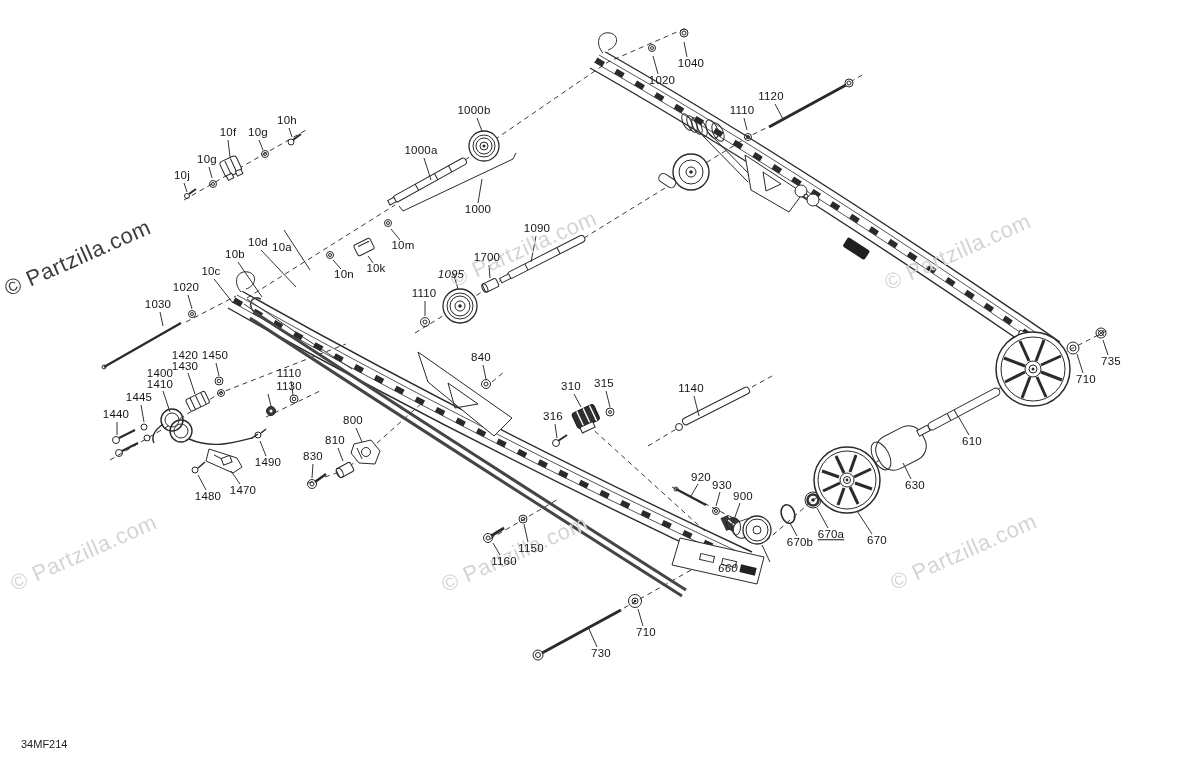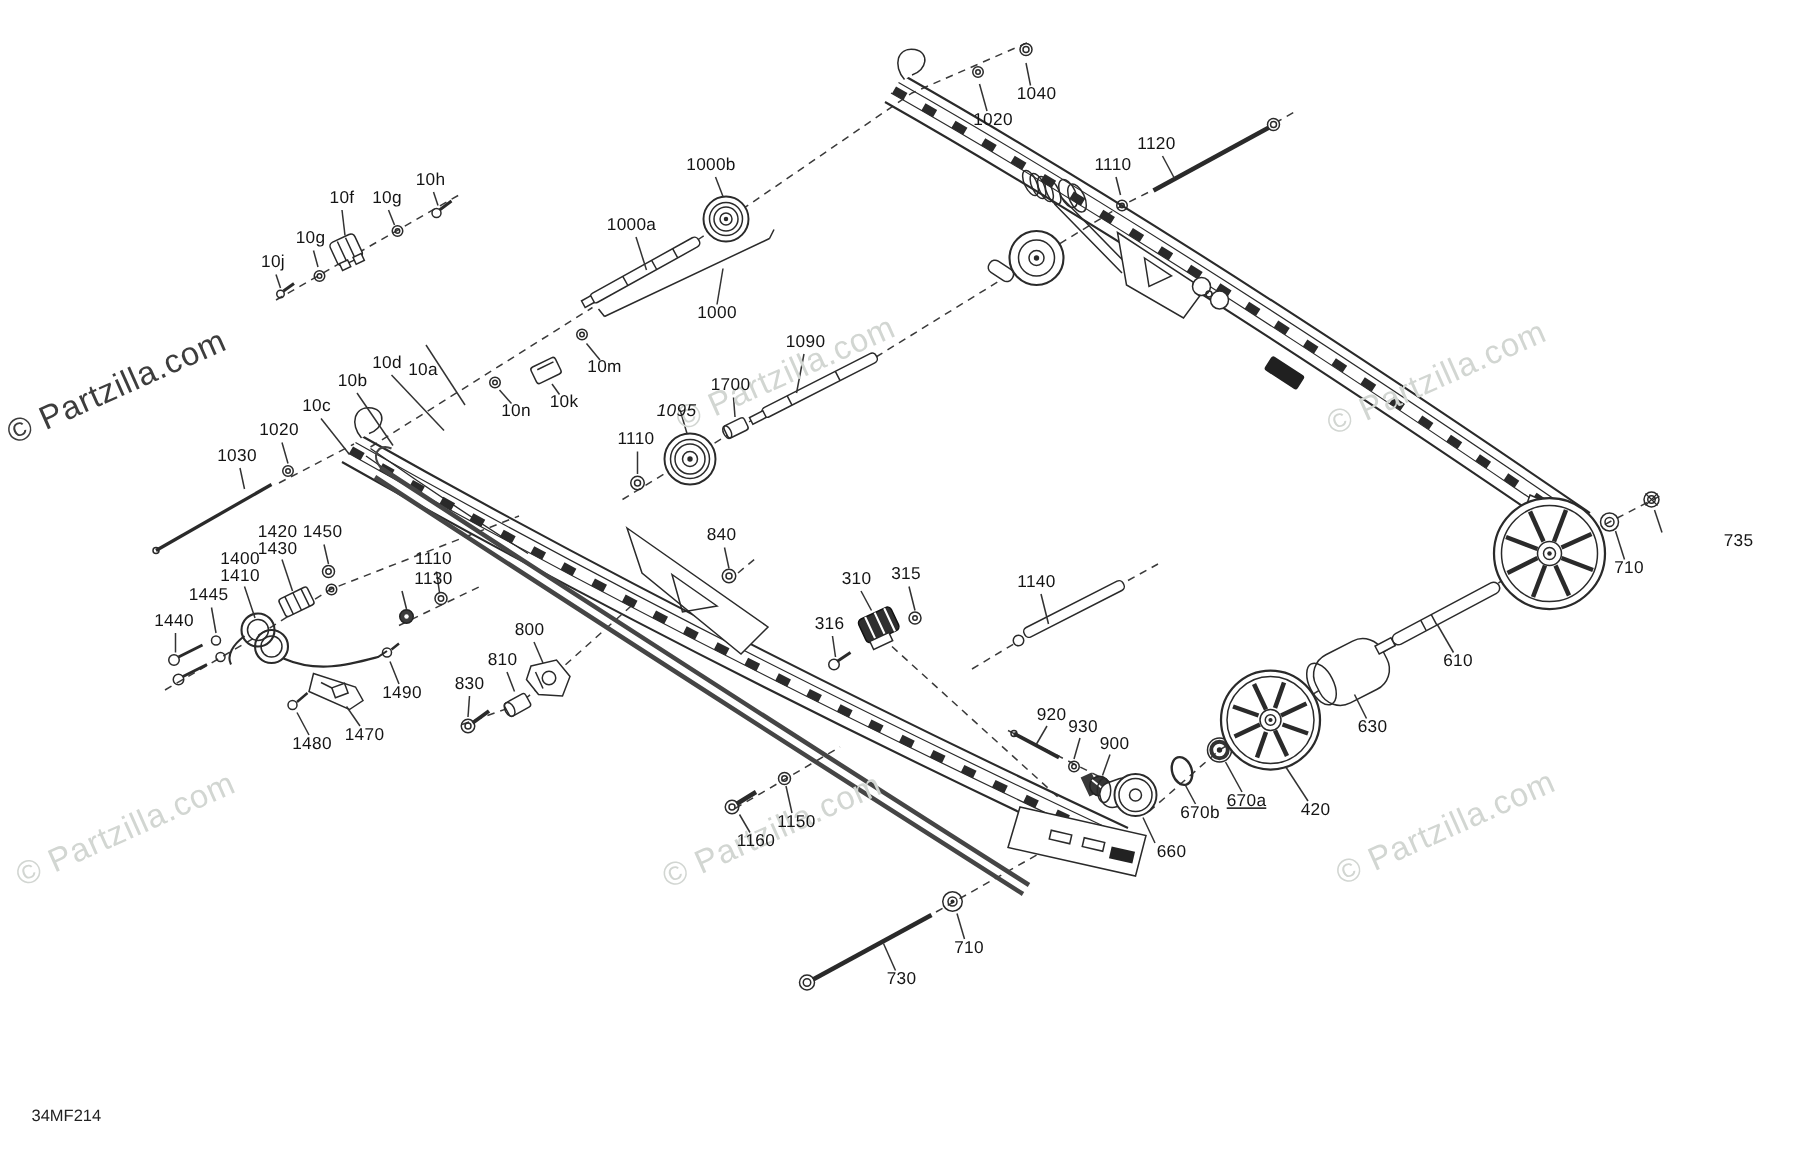--- a/index.html
+++ b/index.html
@@ -414,26 +414,26 @@
       <span class="part-label" style="left: 335px; top: 441px; color: rgb(20, 20, 20);">810</span>
       <span class="part-label" style="left: 313px; top: 457px; color: rgb(20, 20, 20);">830</span>
       <span class="part-label" style="left: 268px; top: 463px; color: rgb(20, 20, 20);">1490</span>
       <span class="part-label" style="left: 208px; top: 497px; color: rgb(20, 20, 20);">1480</span>
       <span class="part-label" style="left: 243px; top: 491px; color: rgb(20, 20, 20);">1470</span>
       <span class="part-label" style="left: 701px; top: 478px; color: rgb(20, 20, 20); text-align: center;">920</span>
       <span class="part-label" style="left: 722px; top: 486px; color: rgb(20, 20, 20);">930</span>
       <span class="part-label" style="left: 743px; top: 497px; color: rgb(20, 20, 20);">900</span>
       <span class="part-label" style="left: 800px; top: 543px; color: rgb(20, 20, 20);">670b</span>
       <span class="part-label" style="left: 831px; top: 535px; color: rgb(20, 20, 20); text-decoration: underline;">670a</span>
-      <span class="part-label" style="left: 877px; top: 541px; color: rgb(20, 20, 20);">420</span>
-      <span class="part-label" style="left: 781px; top: 569px; color: rgb(20, 20, 20);">660</span>
+      <span class="part-label" style="left: 877px; top: 541px; color: rgb(20, 20, 20);">670</span>
+      <span class="part-label" style="left: 728px; top: 569px; color: rgb(20, 20, 20); font-style: italic;">660</span>
       <span class="part-label" style="left: 915px; top: 486px; color: rgb(20, 20, 20);">630</span>
       <span class="part-label" style="left: 972px; top: 442px; color: rgb(20, 20, 20);">610</span>
       <span class="part-label" style="left: 1086px; top: 380px; color: rgb(20, 20, 20);">710</span>
-      <span class="part-label" style="left: 1111px; top: 362px; color: rgb(20, 20, 20); margin-left: 48px;">735</span>
+      <span class="part-label" style="left: 1111px; top: 362px; color: rgb(20, 20, 20);">735</span>
       <span class="part-label" style="left: 531px; top: 549px; color: rgb(20, 20, 20);">1150</span>
       <span class="part-label" style="left: 504px; top: 562px; color: rgb(20, 20, 20);">1160</span>
       <span class="part-label" style="left: 646px; top: 633px; color: rgb(20, 20, 20);">710</span>
       <span class="part-label" style="left: 601px; top: 654px; color: rgb(20, 20, 20);">730</span>
     </div>
 
   <div class="part-code">34MF214</div>
 </div>
 
 </body></html>

